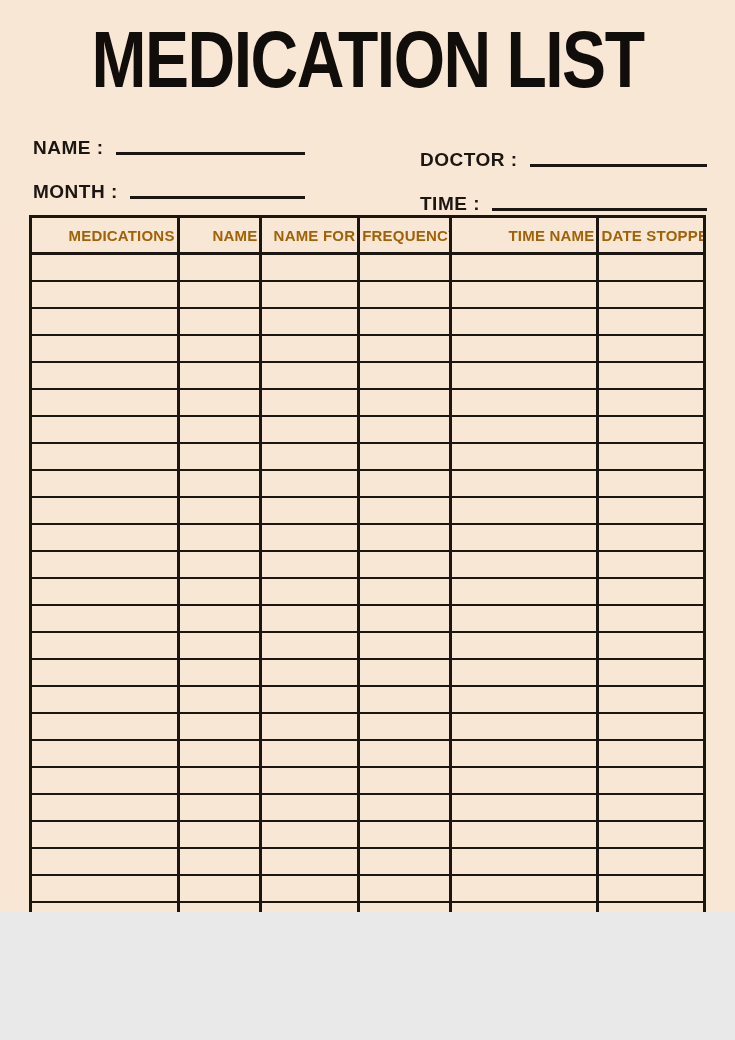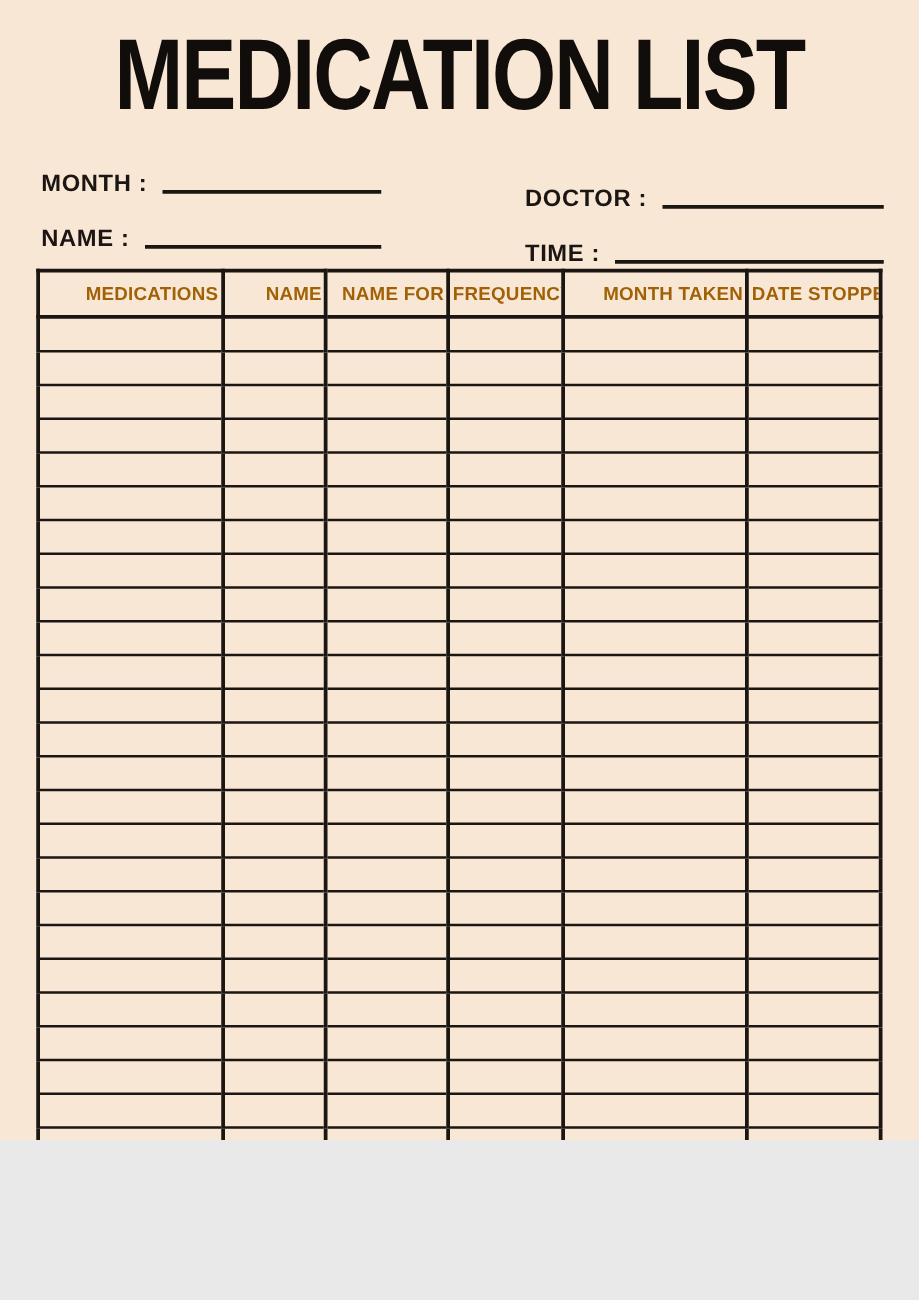--- a/index.html
+++ b/index.html
@@ -45,25 +45,25 @@
 </style>
 </head>
 <body>
 
 <div class="page">
 
   <h1 class="title">MEDICATION LIST</h1>
 
   <div class="form-left">
     <div class="field">
-      <span class="flabel">MONTH :</span>
+      <span class="flabel">NAME :</span>
       <span class="fline"></span>
     </div>
     <div class="field">
-      <span class="flabel">NAME :</span>
+      <span class="flabel">MONTH :</span>
       <span class="fline"></span>
     </div>
   </div>
 
   <div class="form-right">
     <div class="field">
       <span class="flabel">DOCTOR :</span>
       <span class="fline"></span>
     </div>
     <div class="field">
@@ -80,21 +80,21 @@
       <col class="c3">
         <col class="c4">
         <col class="c5">
     </colgroup>
     <thead>
       <tr>
         <th>MEDICATIONS</th>
         <th>NAME</th>
         <th>NAME FOR</th>
         <th>FREQUENCY</th>
-        <th>MONTH TAKEN</th>
+        <th>TIME NAME</th>
         <th>DATE STOPPED</th>
       </tr>
     </thead>
     <tbody>
         <tr>
           <td></td>
           <td></td>
           <td></td>
           <td></td>
           <td></td>

